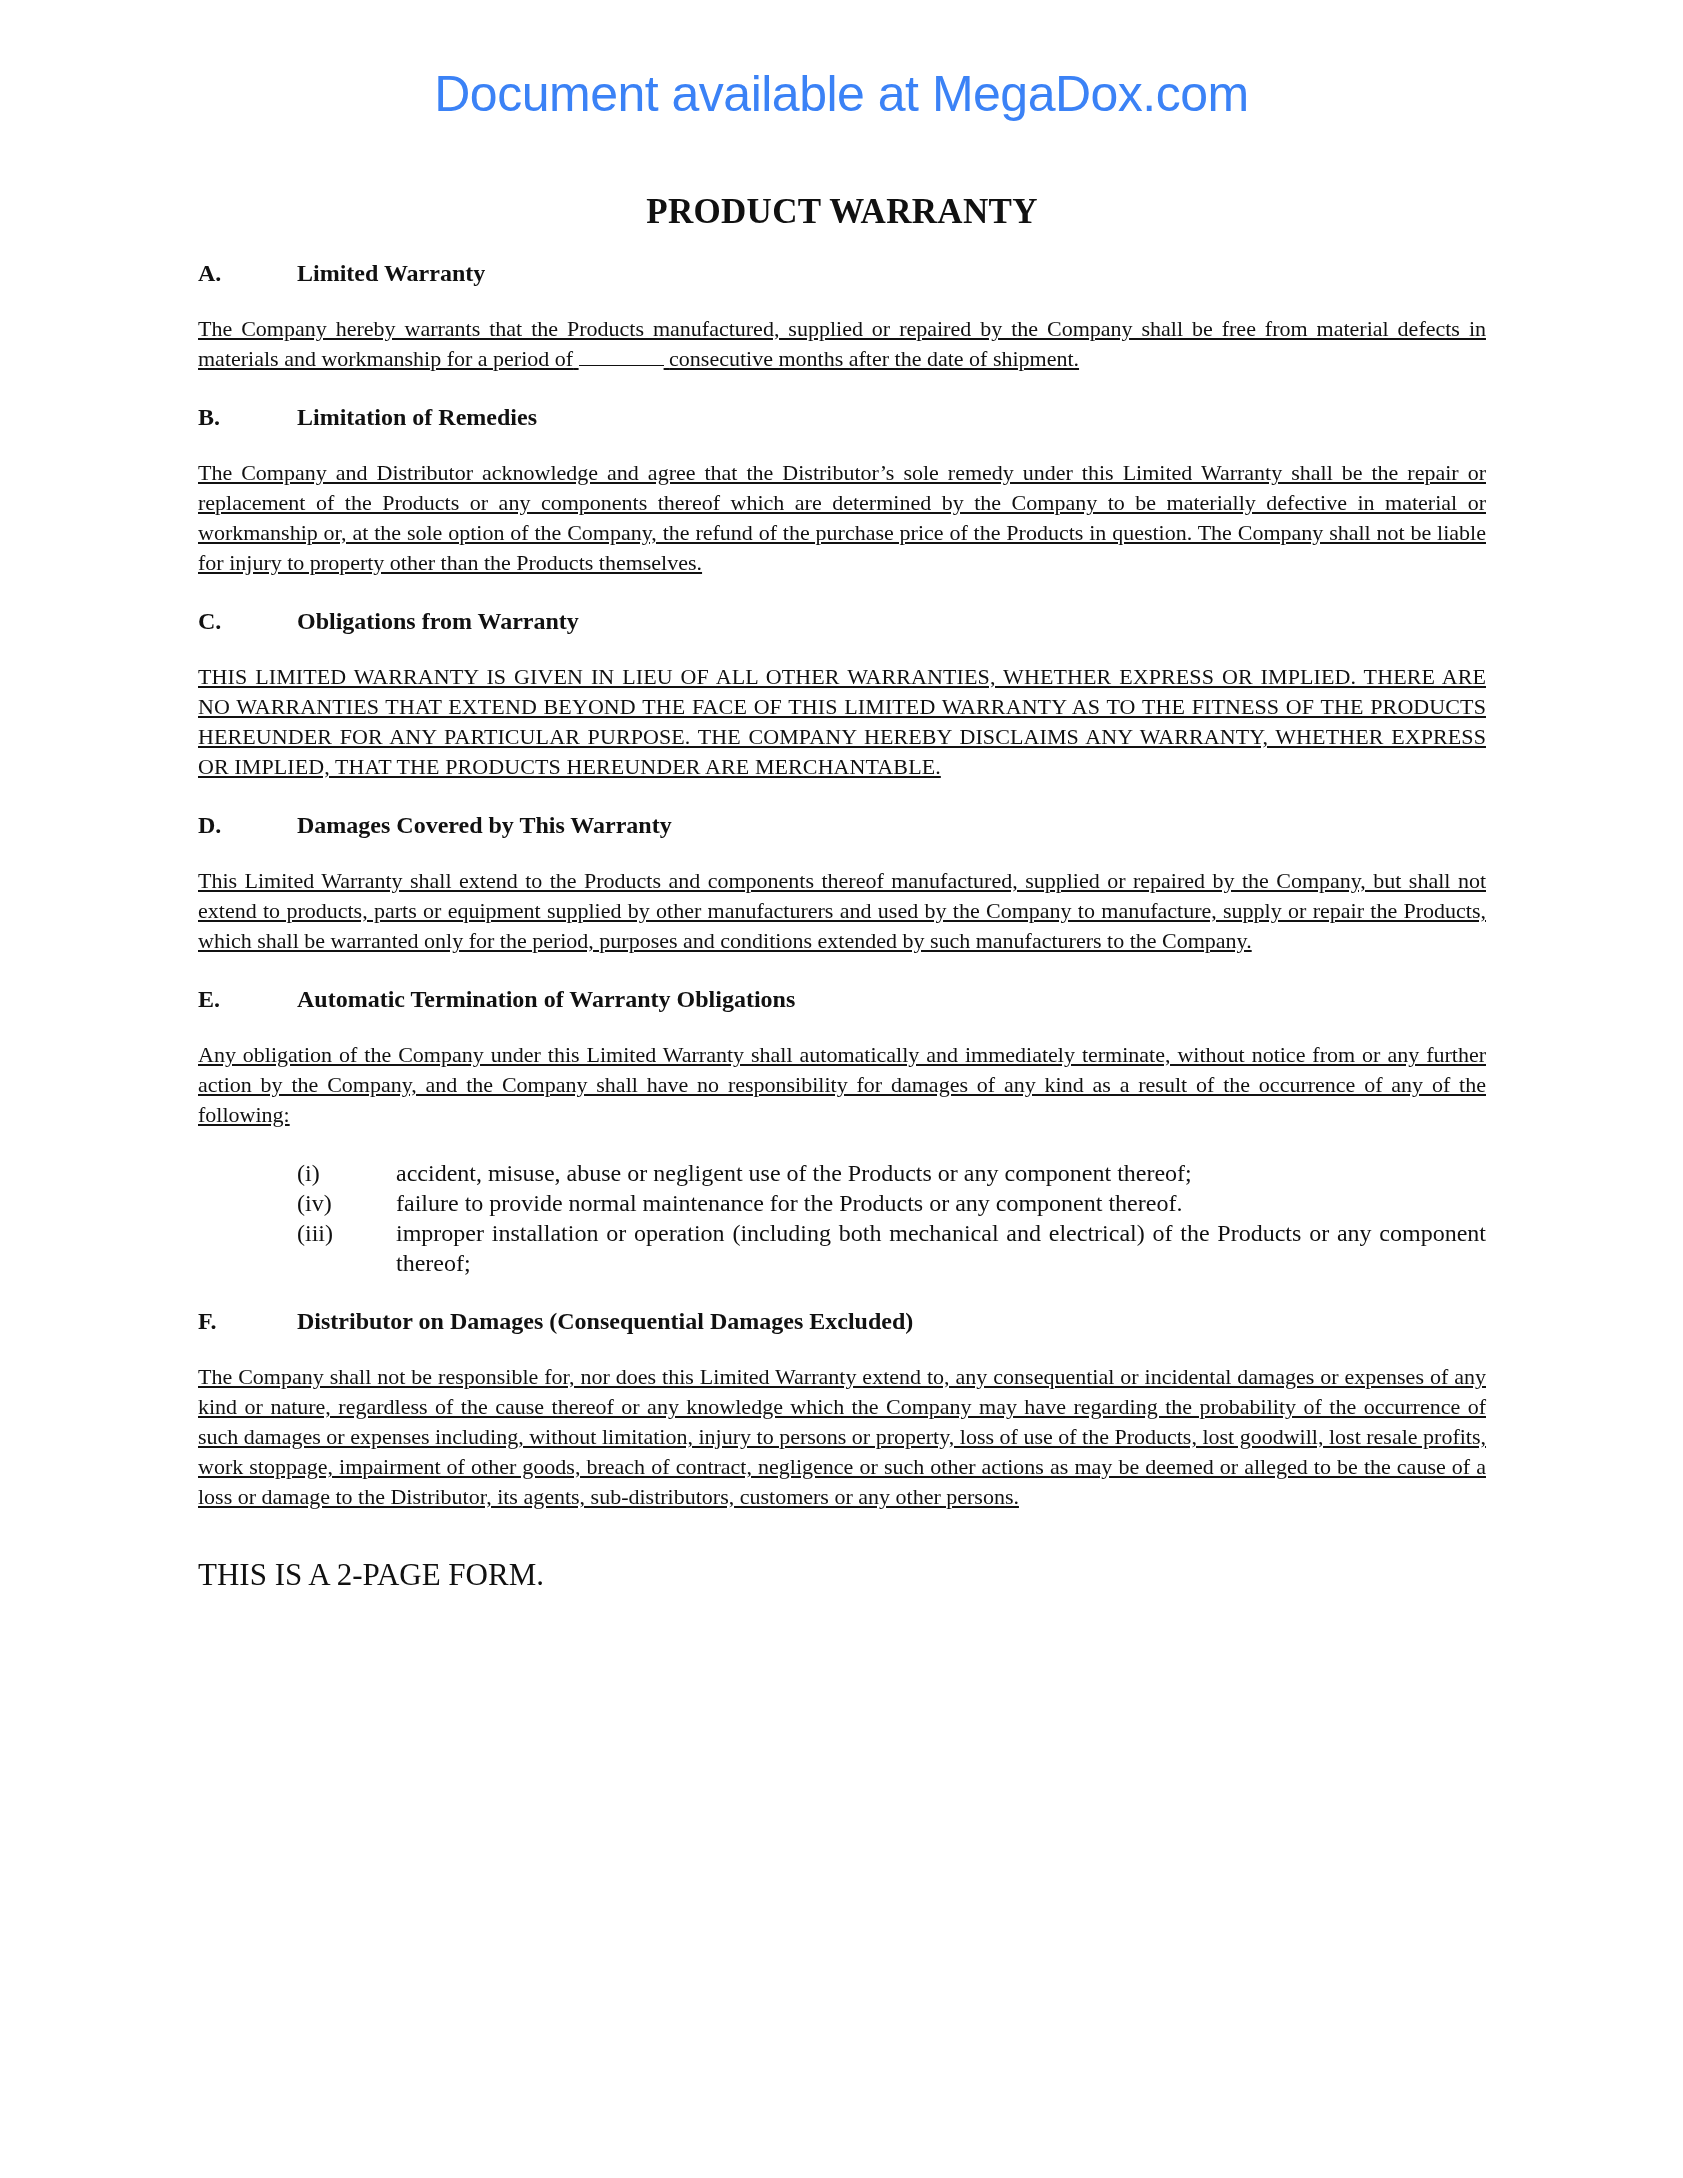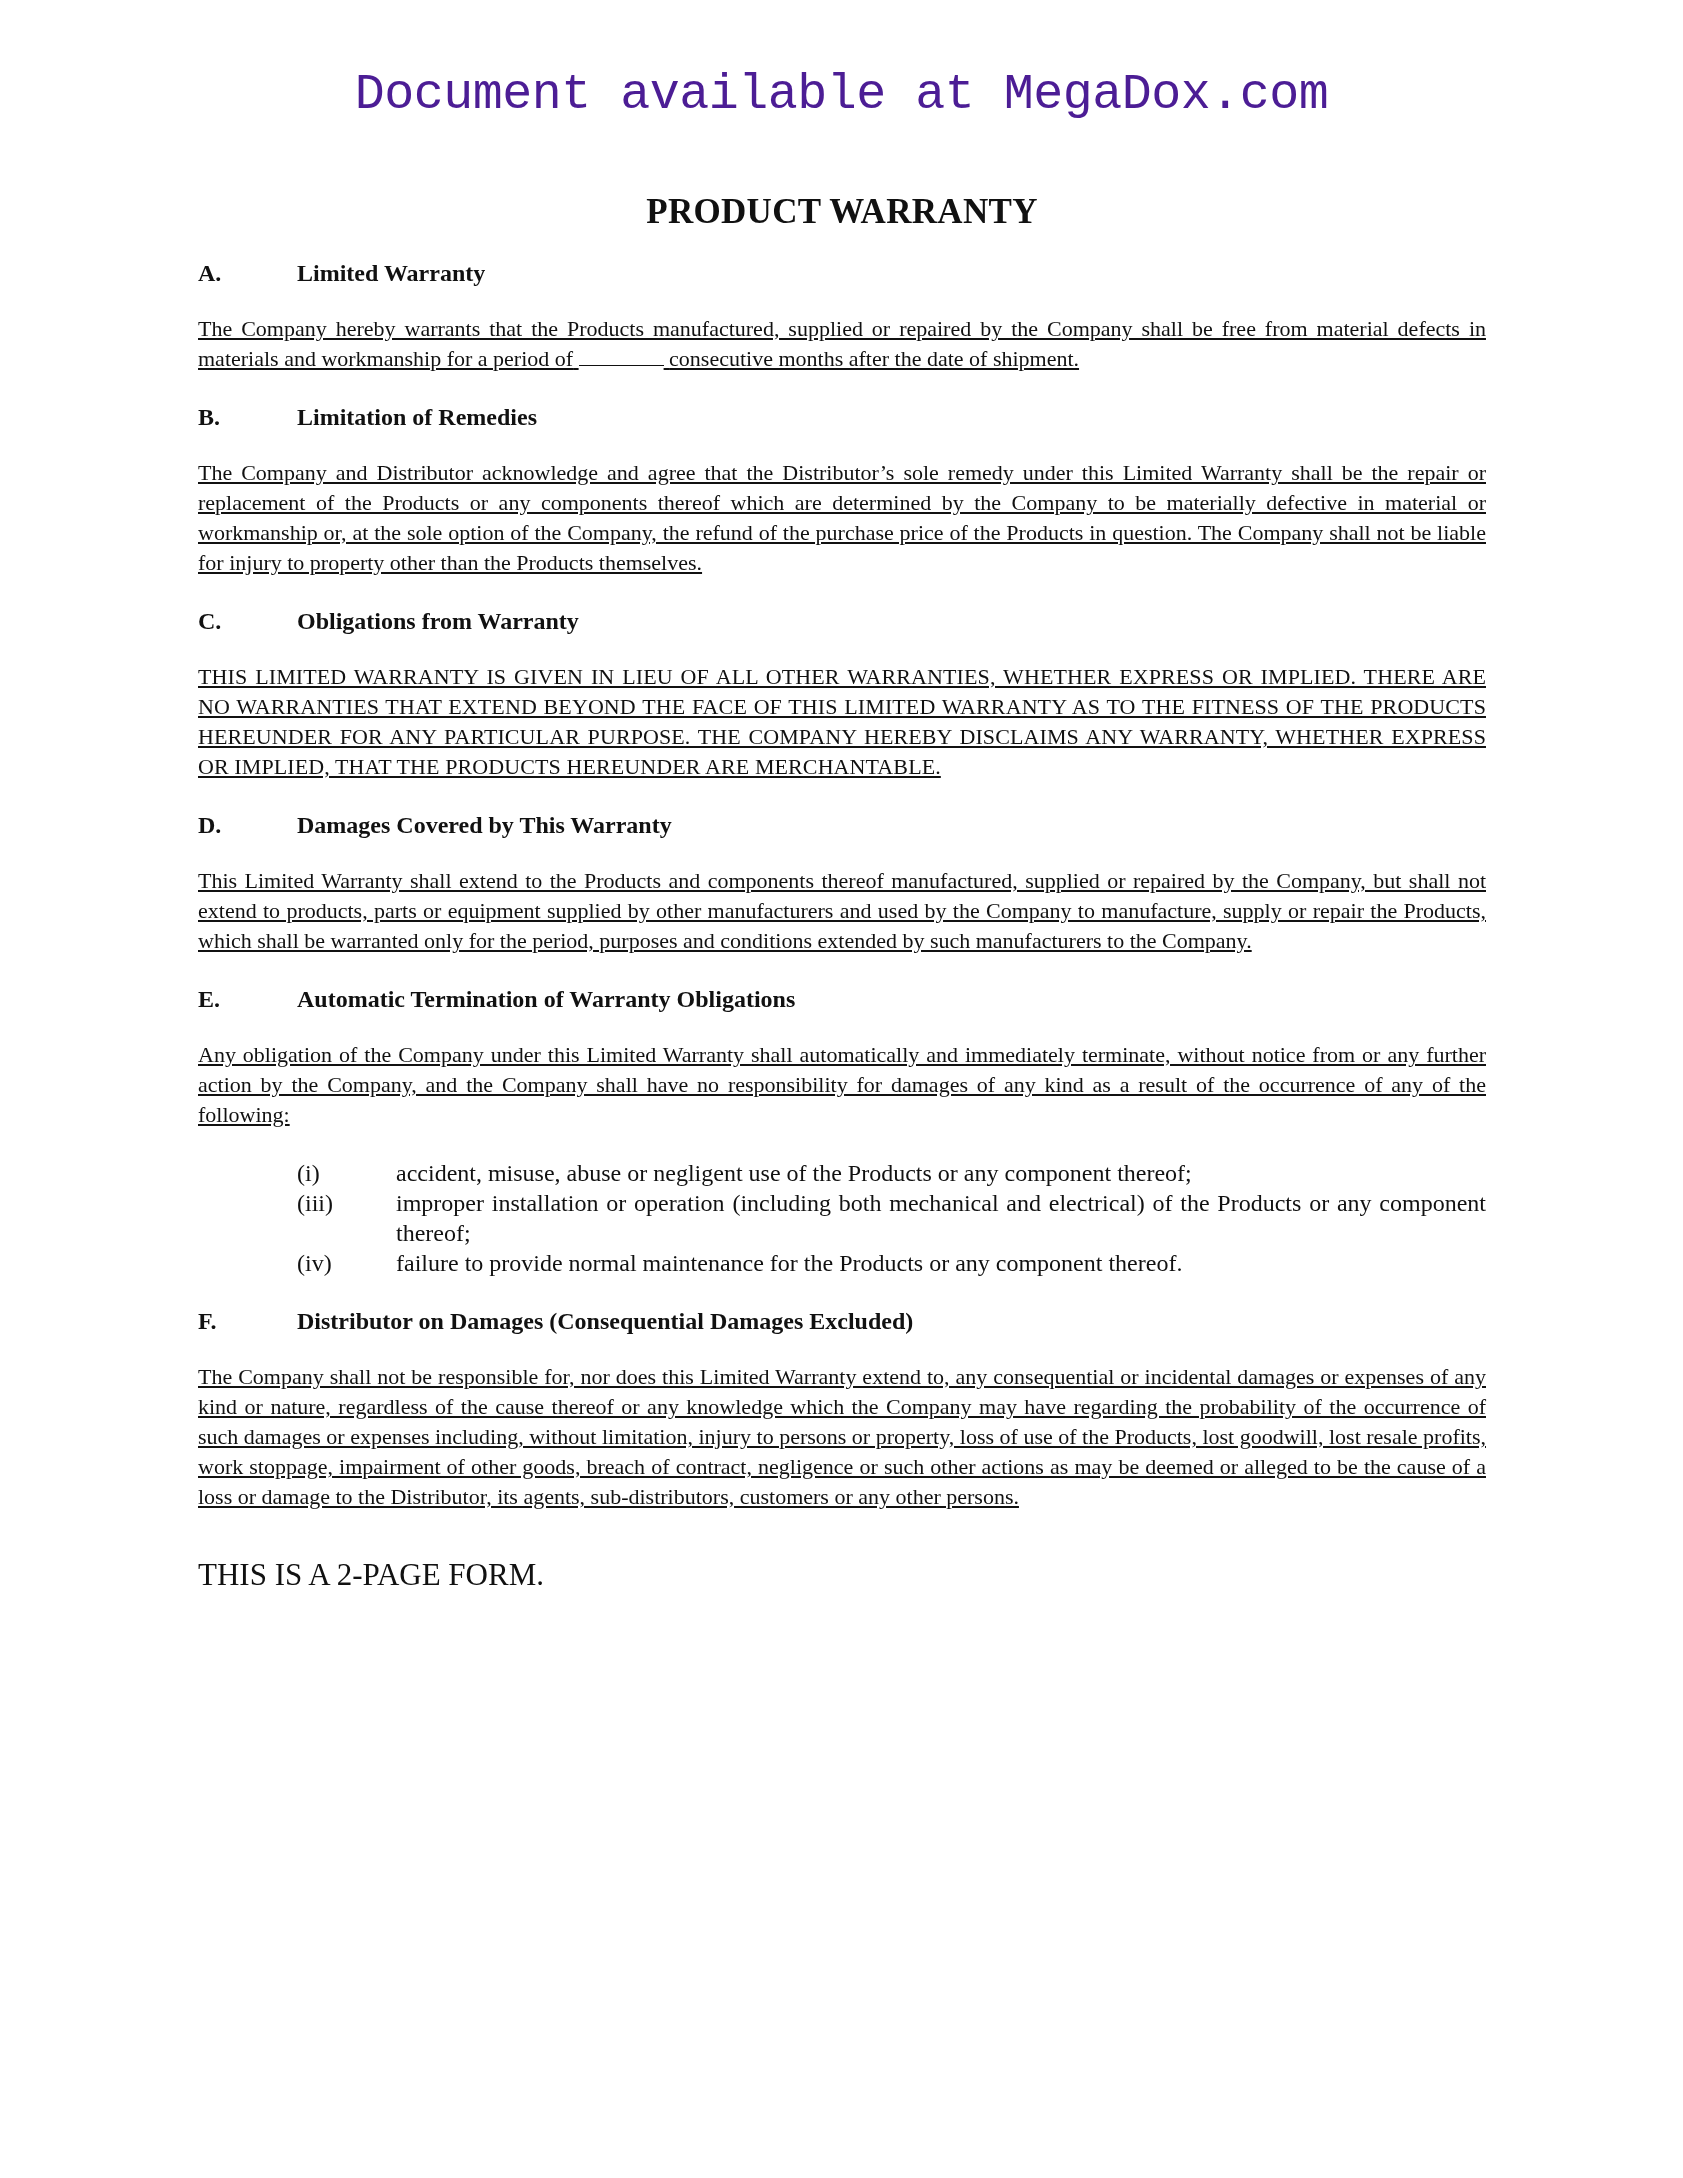--- a/index.html
+++ b/index.html
@@ -12,23 +12,23 @@
       height: 2178px;
       position: relative;
       overflow: hidden;
     }
     .banner {
       position: absolute;
       top: 65px;
       left: 0;
       width: 1683px;
       text-align: center;
-      font-family: Liberation Mono, monospace;
+      font-family: Liberation Sans, sans-serif;
       font-size: 50px;
-      color: #4c1d95;
+      color: #3b82f6;
       letter-spacing: -0.5px;
       line-height: 59px;
     }
     .page {
       position: absolute;
       left: 198px;
       top: 194px;
       width: 1288px;
       font-family: "Liberation Serif", serif;
       color: #111111;
@@ -139,26 +139,26 @@
       <span class="section-letter">E.</span>
       <span>Automatic Termination of Warranty Obligations</span>
     </div>
     <p class="para">Any obligation of the Company under this Limited Warranty shall automatically and immediately terminate, without notice from or any further action by the Company, and the Company shall have no responsibility for damages of any kind as a result of the occurrence of any of the following:</p>
     <div class="list">
       <div class="list-item">
         <span class="list-num">(i)</span>
         <span class="list-text">accident, misuse, abuse or negligent use of the Products or any component thereof;</span>
       </div>
       <div class="list-item">
+        <span class="list-num">(iv)</span>
+        <span class="list-text">failure to provide normal maintenance for the Products or any component thereof.</span>
+      </div>
+      <div class="list-item">
         <span class="list-num">(iii)</span>
         <span class="list-text">improper installation or operation (including both mechanical and electrical) of the Products or any component thereof;</span>
-      </div>
-      <div class="list-item">
-        <span class="list-num">(iv)</span>
-        <span class="list-text">failure to provide normal maintenance for the Products or any component thereof.</span>
       </div>
     </div>
   </div>
 
   <div>
     <div class="section-heading">
       <span class="section-letter">F.</span>
       <span>Distributor on Damages (Consequential Damages Excluded)</span>
     </div>
     <p class="para">The Company shall not be responsible for, nor does this Limited Warranty extend to, any consequential or incidental damages or expenses of any kind or nature, regardless of the cause thereof or any knowledge which the Company may have regarding the probability of the occurrence of such damages or expenses including, without limitation, injury to persons or property, loss of use of the Products, lost goodwill, lost resale profits, work stoppage, impairment of other goods, breach of contract, negligence or such other actions as may be deemed or alleged to be the cause of a loss or damage to the Distributor, its agents, sub-distributors, customers or any other persons.</p>

